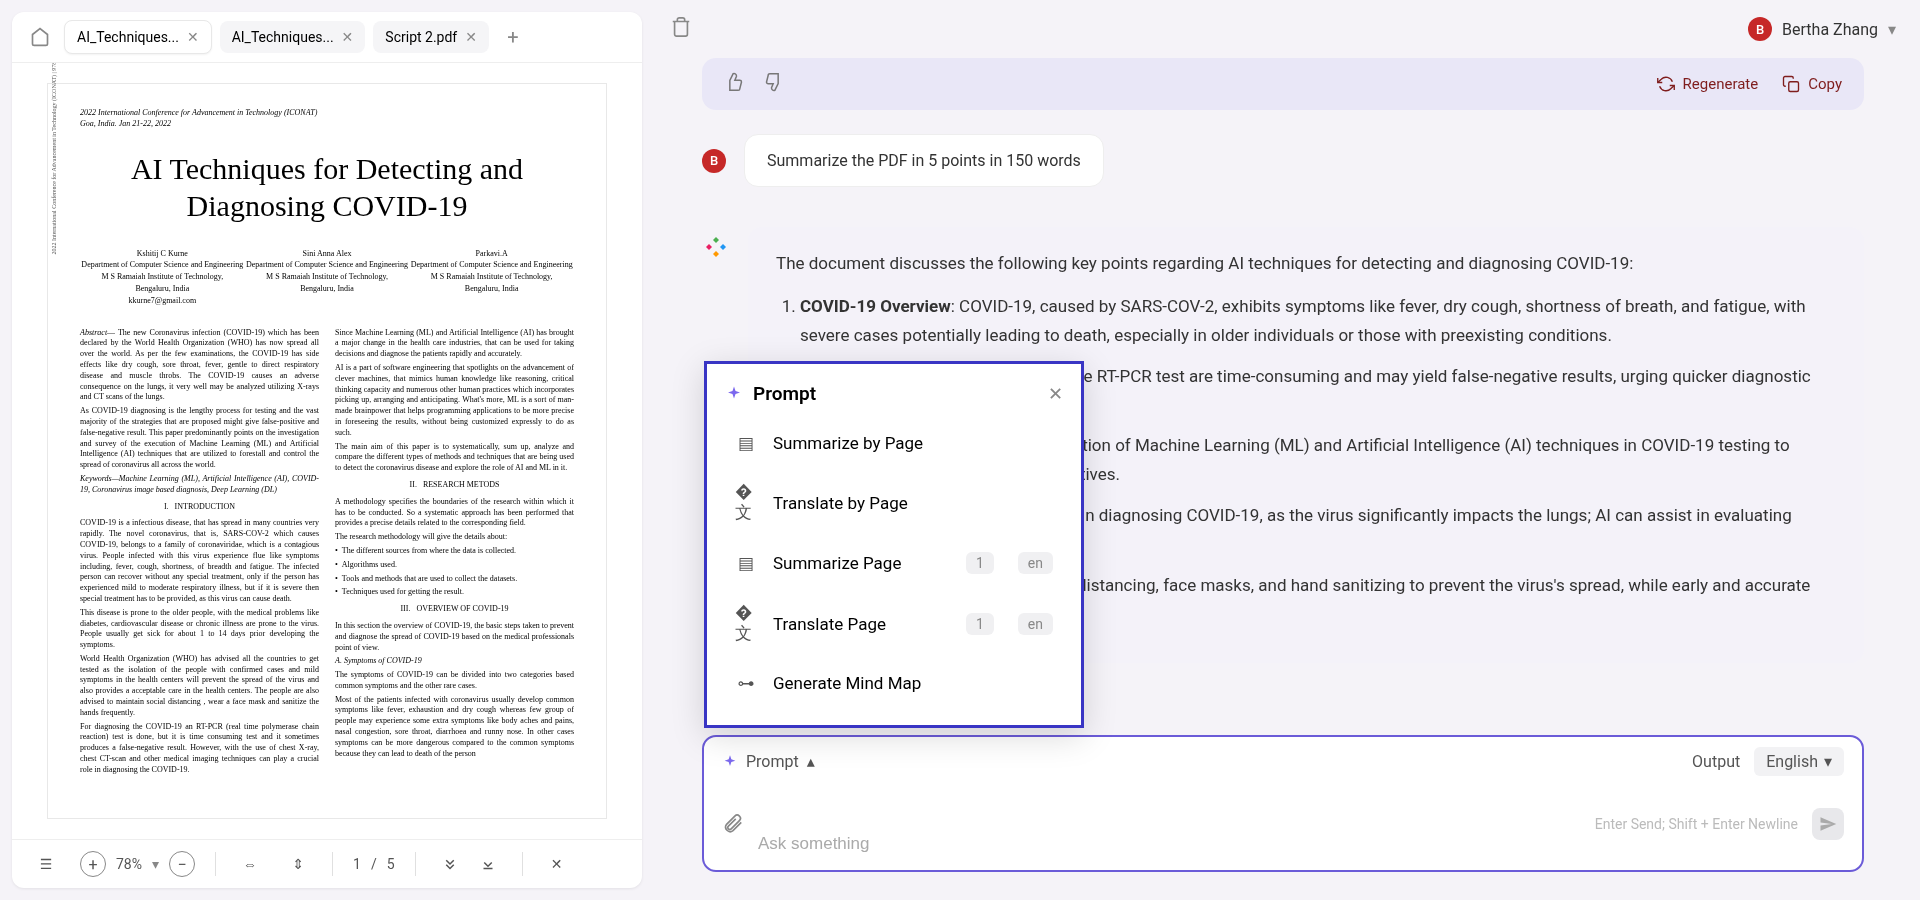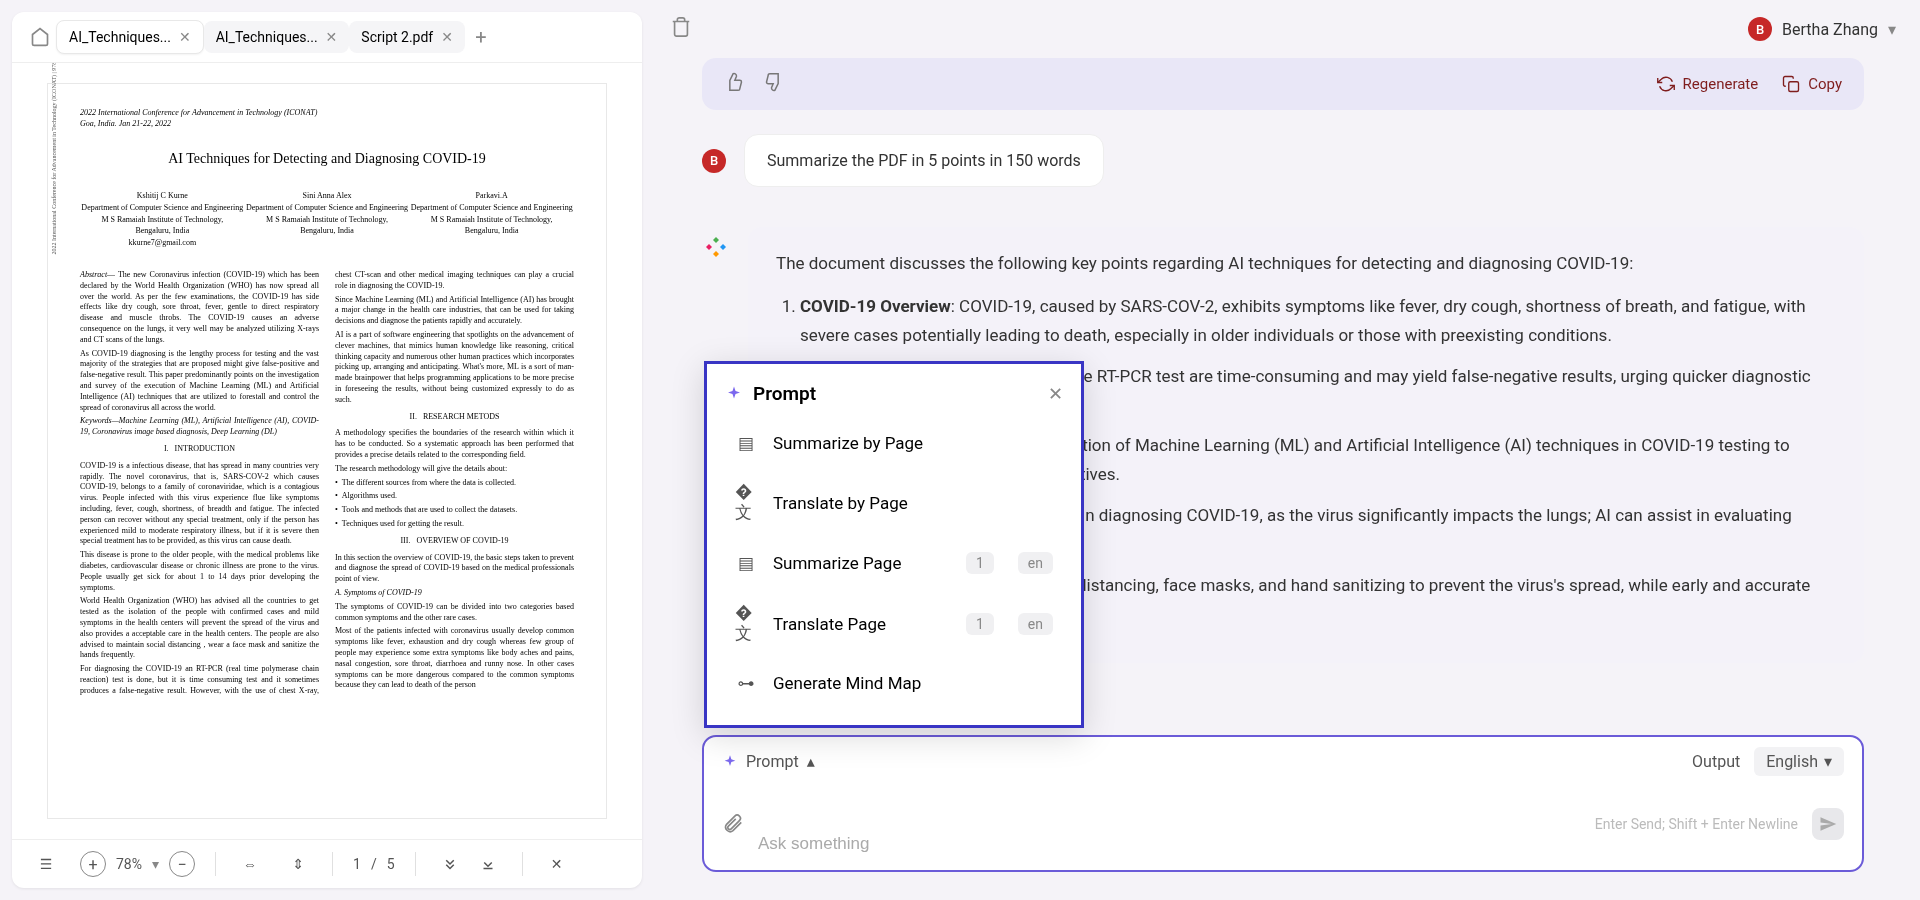--- a/index.html
+++ b/index.html
@@ -1,28 +1,28 @@
 <!DOCTYPE html>
 <html><head>
 <meta charset="utf-8">
 <style>
 * { margin: 0; padding: 0; box-sizing: border-box; }
 body { font-family: -apple-system, BlinkMacSystemFont, 'Segoe UI', Roboto, sans-serif; background: #f5f3f8; width: 1920px; height: 900px; overflow: hidden; }
 .app { display: flex; height: 100%; gap: 16px; padding: 12px; }
 .left-panel { width: 630px; background: #fff; border-radius: 12px; display: flex; flex-direction: column; box-shadow: 0 1px 3px rgba(0,0,0,.08); position: relative; }
-.tabs { display: flex; align-items: center; padding: 8px 12px; gap: 0; border-bottom: 1px solid #eee; }
+.tabs { display: flex; align-items: center; padding: 8px 12px; gap: 8px; border-bottom: 1px solid #eee; }
 .home-btn { width: 32px; height: 32px; display: flex; align-items: center; justify-content: center; color: #888; cursor: pointer; }
 .tab { display: flex; align-items: center; padding: 8px 12px; border-radius: 8px; gap: 8px; font-size: 14px; cursor: pointer; background: #f5f5f7; }
 .tab.active { background: #fff; border: 1px solid #e8e8e8; box-shadow: 0 1px 2px rgba(0,0,0,.05); }
 .tab .close { color: #888; font-size: 14px; }
 .add-tab { width: 32px; height: 32px; display: flex; align-items: center; justify-content: center; color: #888; cursor: pointer; font-size: 20px; }
 .doc-view { flex: 1; overflow: auto; padding: 20px 24px; display: flex; justify-content: center; }
 .doc-page { background: #fff; width: 560px; border: 1px solid #e8e8e8; padding: 24px 32px; font-size: 8.5px; line-height: 1.35; font-family: 'Times New Roman', serif; position: relative; }
 .doc-conf { font-style: italic; font-size: 8px; margin-bottom: 12px; }
-.doc-title { text-align: center; font-size: 14px; font-weight: 400; margin: 20px 0 24px; line-height: 1.25; }
+.doc-title { text-align: center; font-size: 30px; font-weight: 400; margin: 20px 0 24px; line-height: 1.25; }
 .authors { display: flex; justify-content: space-between; text-align: center; font-size: 8px; margin-bottom: 20px; }
 .author { flex: 1; }
 .author div { margin-bottom: 1px; }
 .doc-body { column-count: 2; column-gap: 16px; text-align: justify; font-size: 8px; }
 .doc-body p { margin-bottom: 3px; }
 .doc-body .section { text-align: center; font-size: 8px; margin: 6px 0; }
 .sidebar-text { position: absolute; left: 6px; top: 50%; transform: rotate(-90deg) translateX(50%); transform-origin: left; font-size: 6px; white-space: nowrap; color: #555; }
 .toolbar { display: flex; align-items: center; padding: 10px 20px; gap: 20px; border-top: 1px solid #eee; font-size: 14px; color: #555; }
 .toolbar .tb-btn { cursor: pointer; display: flex; align-items: center; justify-content: center; width: 28px; height: 28px; }
 .toolbar .tb-btn.circle { border: 1.5px solid #888; border-radius: 50%; width: 26px; height: 26px; font-size: 16px; }
@@ -128,20 +128,21 @@
           <p><i>Abstract</i>— The new Coronavirus infection (COVID-19) which has been declared by the World Health Organization (WHO) has now spread all over the world. As per the few examinations, the COVID-19 has side effects like dry cough, sore throat, fever, gentle to direct respiratory disease and muscle throbs. The COVID-19 causes an adverse consequence on the lungs, it very well may be analyzed utilizing X-rays and CT scans of the lungs.</p>
           <p>As COVID-19 diagnosing is the lengthy process for testing and the vast majority of the strategies that are proposed might give false-positive and false-negative result. This paper predominantly points on the investigation and survey of the execution of Machine Learning (ML) and Artificial Intelligence (AI) techniques that are utilized to forestall and control the spread of coronavirus all across the world.</p>
           <p><i>Keywords—Machine Learning (ML), Artificial Intelligence (AI), COVID-19, Coronavirus image based diagnosis, Deep Learning (DL)</i></p>
           <p class="section">I. &nbsp;&nbsp;INTRODUCTION</p>
           <p>COVID-19 is a infectious disease, that has spread in many countries very rapidly. The novel coronavirus, that is, SARS-COV-2 which causes COVID-19, belongs to a family of coronaviridae, which is a contagious virus. People infected with this virus experience flue like symptoms including, fever, cough, shortness, of breadth and fatigue. The infected person can recover without any special treatment, only if the person has experienced mild to moderate respiratory illness, but if it is severe then special treatment has to be provided, as this virus can cause death.</p>
           <p>This disease is prone to the older people, with the medical problems like diabetes, cardiovascular disease or chronic illness are prone to the virus. People usually get sick for about 1 to 14 days prior developing the symptoms.</p>
           <p>World Health Organization (WHO) has advised all the countries to get tested as the isolation of the people with confirmed cases and mild symptoms in the health centers will prevent the spread of the virus and also provides a acceptable care in the health centers. The people are also advised to maintain social distancing , wear a face mask and sanitize the hands frequently.</p>
           <p>For diagnosing the COVID-19 an RT-PCR (real time polymerase chain reaction) test is done, but it is time consuming test and it sometimes produces a false-negative result. However, with the use of chest X-ray, chest CT-scan and other medical imaging techniques can play a crucial role in diagnosing the COVID-19.</p>
           <p>Since Machine Learning (ML) and Artificial Intelligence (AI) has brought a major change in the health care industries, that can be used for taking decisions and diagnose the patients rapidly and accurately.</p>
           <p>AI is a part of software engineering that spotlights on the advancement of clever machines, that mimics human knowledge like reasoning, critical thinking capacity and numerous other human practices which incorporates picking up, arranging and anticipating. What's more, ML is a sort of man-made brainpower that helps programming applications to be more precise in foreseeing the results, without being customized expressly to do as such.</p>
+          <p>The main aim of this paper is to systematically, sum up, analyze and compare the different types of methods and techniques that are being used to detect the coronavirus disease and explore the role of AI and ML in it.</p>
           <p class="section">II. &nbsp;&nbsp;RESEARCH METODS</p>
           <p>A methodology specifies the boundaries of the research within which it has to be conducted. So a systematic approach has been performed that provides a precise details related to the corresponding field.</p>
           <p>The research methodology will give the details about:</p>
           <p>• &nbsp;The different sources from where the data is collected.</p>
           <p>• &nbsp;Algorithms used.</p>
           <p>• &nbsp;Tools and methods that are used to collect the datasets.</p>
           <p>• &nbsp;Techniques used for getting the result.</p>
           <p class="section">III. &nbsp;&nbsp;OVERVIEW OF COVID-19</p>
           <p>In this section the overview of COVID-19, the basic steps taken to prevent and diagnose the spread of COVID-19 based on the medical professionals point of view.</p>
           <p><i>A. Symptoms of COVID-19</i></p>

